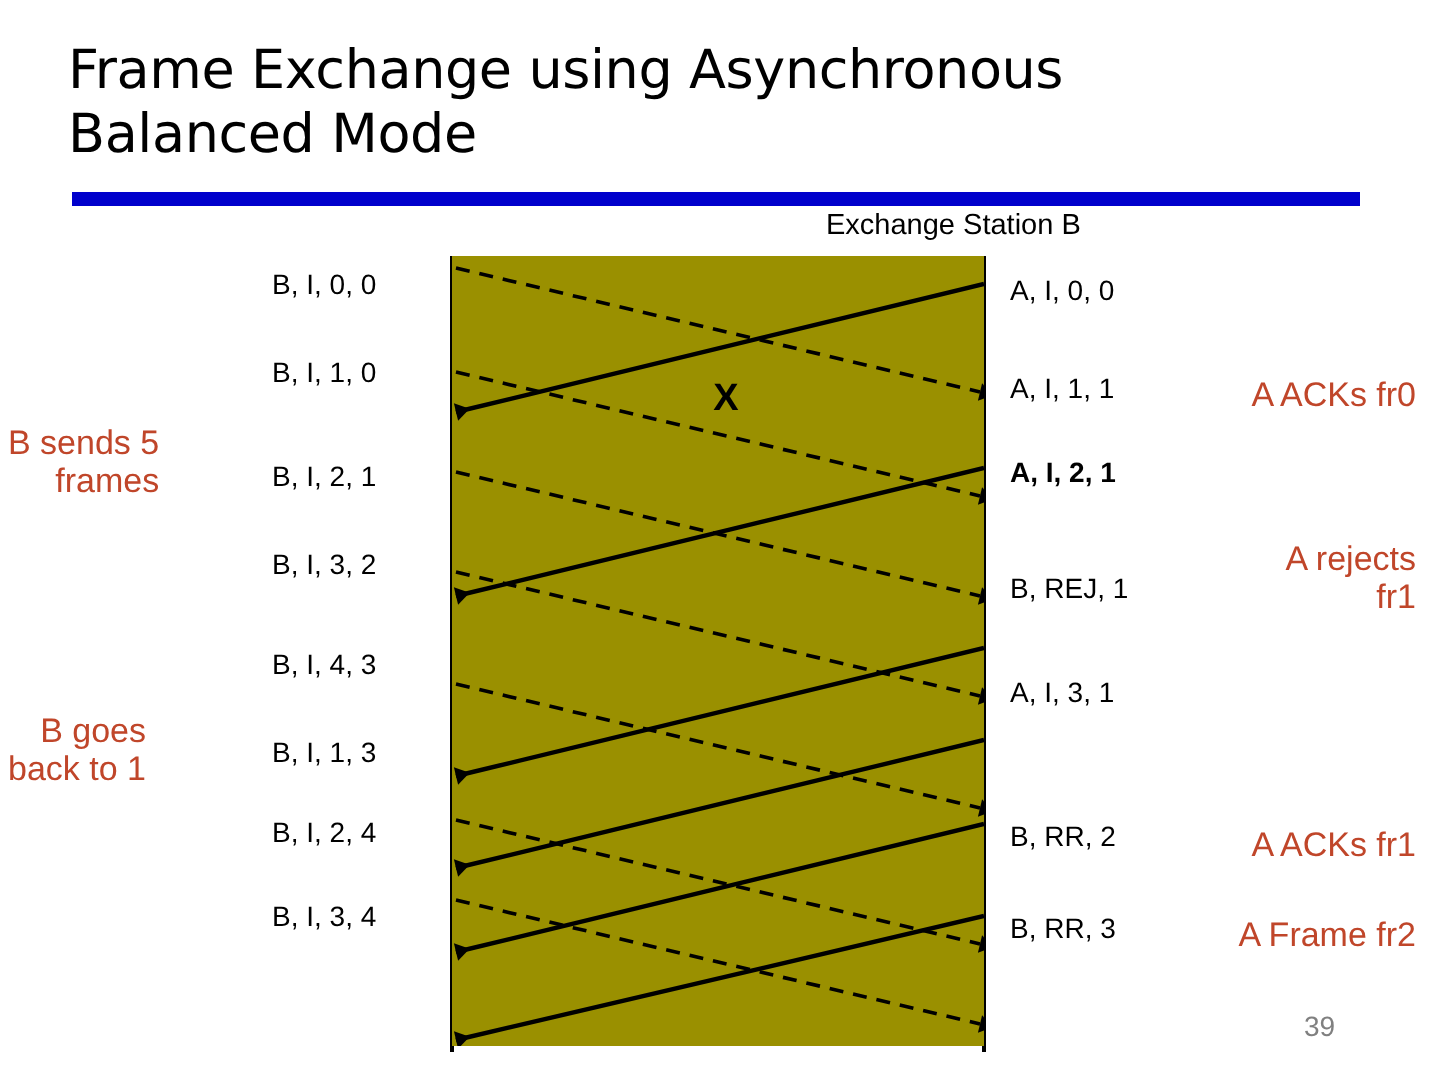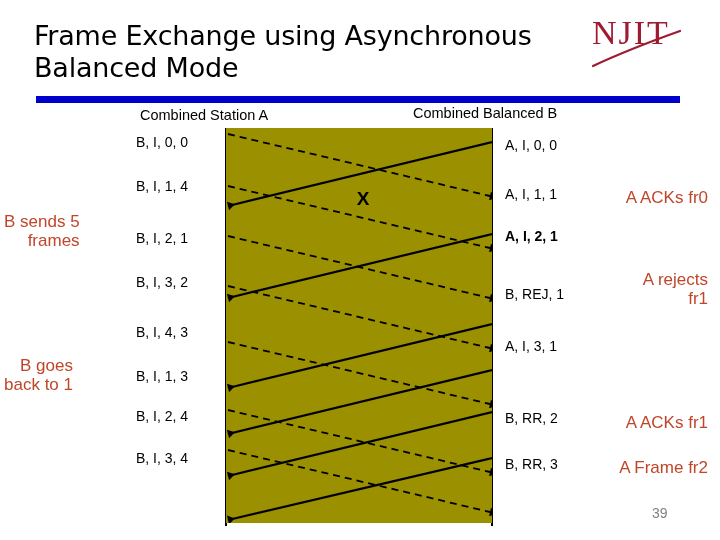--- a/index.html
+++ b/index.html
@@ -126,31 +126,24 @@
     color: #808080;
   }
 </style>
 </head>
 <body>
 
 <div id="slide">
 
   <div id="title">Frame Exchange using Asynchronous Balanced Mode</div>
 
-  <div id="njit-logo">
-    <span class="njit-text">NJIT</span>
-    <svg width="92" height="56" viewBox="0 0 92 56">
-      <path d="M1 52 C 18 44, 46 32, 88 17" stroke="#9e1b32" stroke-width="2.2" fill="none" stroke-linecap="round"></path>
-    </svg>
-  </div>
 
   <div id="blue-rule"></div>
 
-  <div id="header-a" class="col-header">Combined Station A</div>
-  <div id="header-b" class="col-header">Combined Balanced B</div>
+  <div id="header-b" class="col-header">Exchange Station B</div>
 
   <div id="vline-a" class="vline"></div>
   <div id="vline-b" class="vline"></div>
 
   <div id="diagram">
     <svg id="diagram-svg" width="266" height="395" viewBox="0 0 266 395">
       <defs>
         <marker id="ah-left" markerWidth="9" markerHeight="9" refX="7" refY="4.5" orient="auto" markerUnits="userSpaceOnUse">
           <path d="M7,0 L7,9 L0,4.5 z" fill="#000000"></path>
         </marker>
@@ -176,21 +169,21 @@
           <line x1="2" y1="322" x2="264" y2="384" marker-end="url(#ah-right)"></line>
         </g>
       <g id="lost-marker">
           <text x="137" y="72" text-anchor="middle" dominant-baseline="middle" font-family="&quot;Liberation Sans&quot;, sans-serif" font-size="19" font-weight="bold" fill="#000000">X</text>
         </g>
     </svg>
   </div>
 
   <div id="left-frames">
       <div class="frame-label col-left" style="top: 134px;">B, I, 0, 0</div>
-      <div class="frame-label col-left" style="top: 178px;">B, I, 1, 4</div>
+      <div class="frame-label col-left" style="top: 178px;">B, I, 1, 0</div>
       <div class="frame-label col-left" style="top: 230px;">B, I, 2, 1</div>
       <div class="frame-label col-left" style="top: 274px;">B, I, 3, 2</div>
       <div class="frame-label col-left" style="top: 324px;">B, I, 4, 3</div>
       <div class="frame-label col-left" style="top: 368px;">B, I, 1, 3</div>
       <div class="frame-label col-left" style="top: 408px;">B, I, 2, 4</div>
       <div class="frame-label col-left" style="top: 450px;">B, I, 3, 4</div>
     </div>
 
   <div id="right-frames">
       <div class="frame-label col-right" style="top: 137px;">A, I, 0, 0</div>

